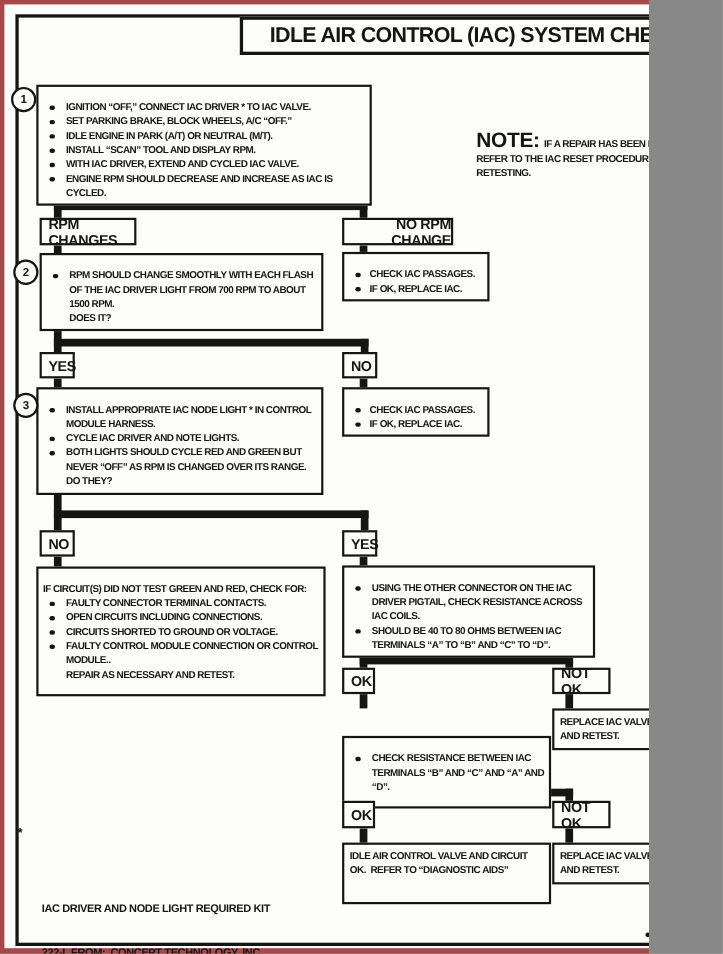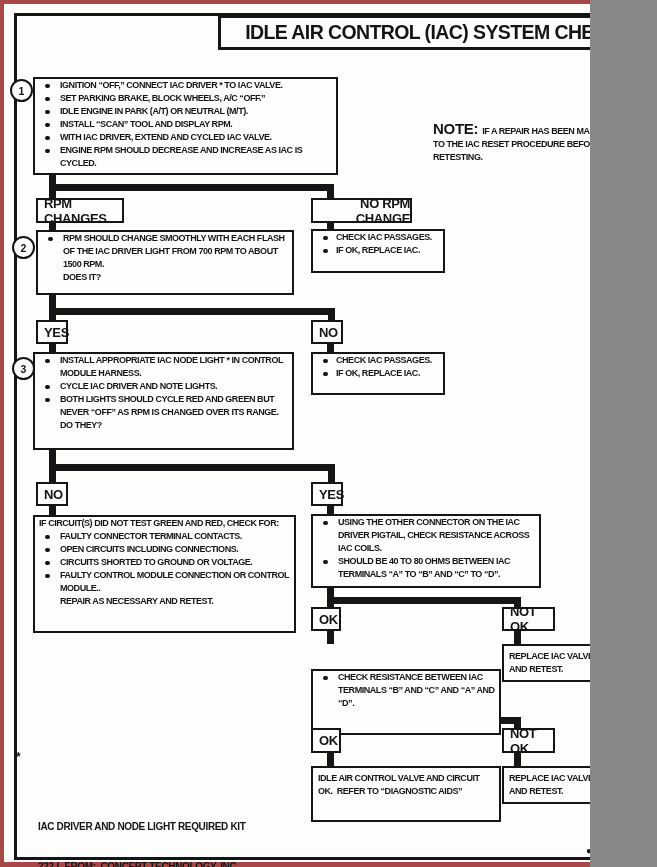--- a/index.html
+++ b/index.html
@@ -6,34 +6,34 @@
   .page{position:relative;width:590px;height:867px;background:#a84848;overflow:hidden;
         font-family:"Liberation Sans",sans-serif;color:#151515;}
   .paper{position:absolute;left:4px;top:4px;width:648px;height:858px;background:#fdfdfb;}
   .frame{position:absolute;left:14px;top:13px;width:627px;height:841px;border:3px solid #151515;z-index:0;}
   .box{position:absolute;background:#fdfdfb;border:2px solid #151515;box-sizing:border-box;z-index:2;}
   .conn{position:absolute;background:#151515;z-index:1;}
   .circle{position:absolute;width:23px;height:23px;border:2px solid #151515;border-radius:50%;
           background:#fdfdfb;display:flex;align-items:center;justify-content:center;
           font-size:10.5px;font-weight:700;z-index:4;box-sizing:border-box;}
   .t{font-size:9px;line-height:13px;letter-spacing:-0.45px;font-weight:700;}
-  .pad{padding:0 4px 3px 4px;}
+  .pad{padding:12px 4px 3px 4px;}
   .blist{margin:0;padding:0;list-style:none;}
   .blist li{position:relative;padding-left:21px;}
   .blist li::before{content:"";position:absolute;left:6px;top:4.5px;width:4.5px;height:4.5px;
                     border-radius:50%;background:#151515;}
   .q{padding-left:21px;}
   .flush{padding-left:0;}
   .label-box{display:flex;align-items:center;padding:0 0 0 6px;font-size:13px;font-weight:700;
              letter-spacing:-0.35px;}
   .title-box{position:absolute;left:218px;top:15px;width:430px;height:35px;border:3px solid #151515;
              background:#fdfdfb;box-sizing:border-box;display:flex;align-items:center;justify-content:center;
              font-size:19.5px;font-weight:700;letter-spacing:-0.6px;z-index:3;white-space:nowrap;}
   .note{position:absolute;left:433px;top:122px;width:200px;z-index:2;}
-  .note .lbl{font-size:15px;font-weight:700;letter-spacing:-0.3px;margin-right:4px;}
+  .note .lbl{font-size:19px;font-weight:700;letter-spacing:-0.3px;margin-right:4px;}
   .pre{white-space:pre-wrap;}
   .plain{padding:4px 5px;}
   .footnote{position:absolute;left:16px;top:752px;width:288px;z-index:2;font-size:10px;
             line-height:13.5px;font-weight:700;letter-spacing:-0.35px;}
   .footnote .mark{position:absolute;left:0;top:-1px;font-size:12px;}
   .footnote .lines{padding-left:22px;}
   .page-footer{position:absolute;left:510px;top:833px;width:134px;text-align:right;z-index:2;
                font-size:10px;line-height:12px;font-weight:700;letter-spacing:-0.3px;}
 </style>
 </head>

